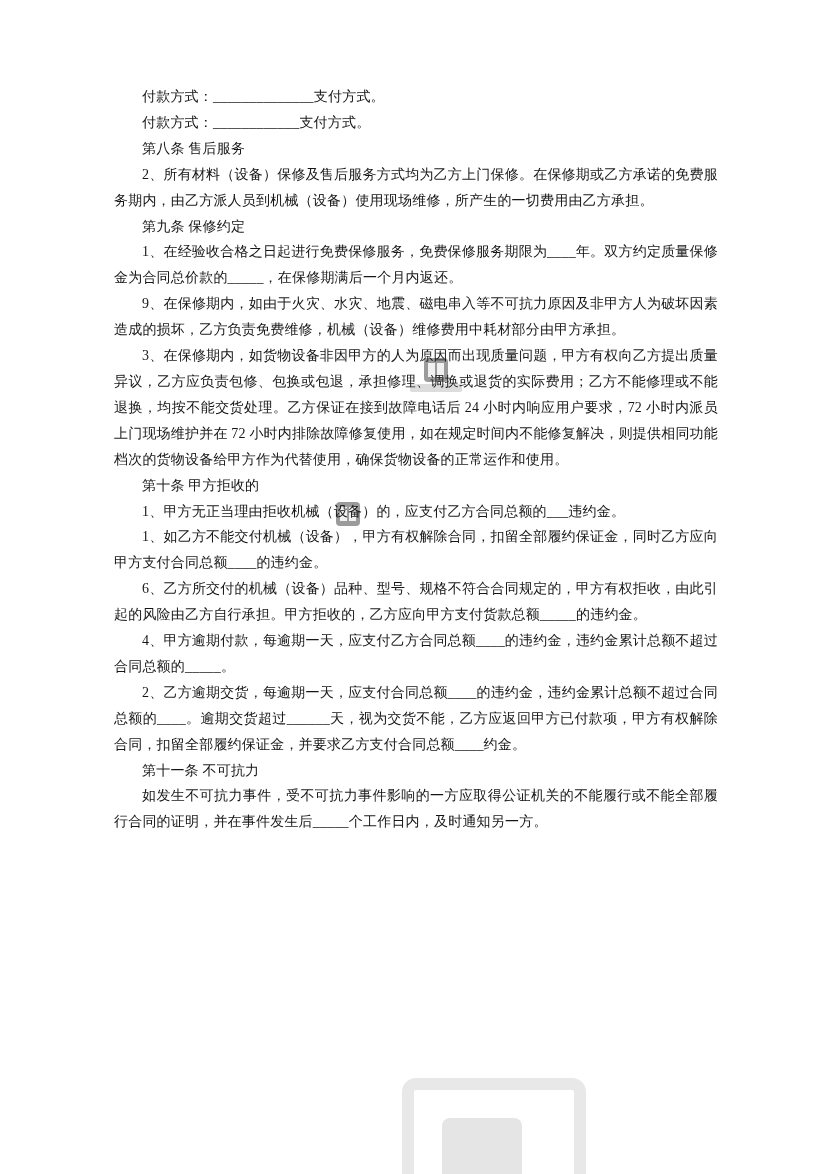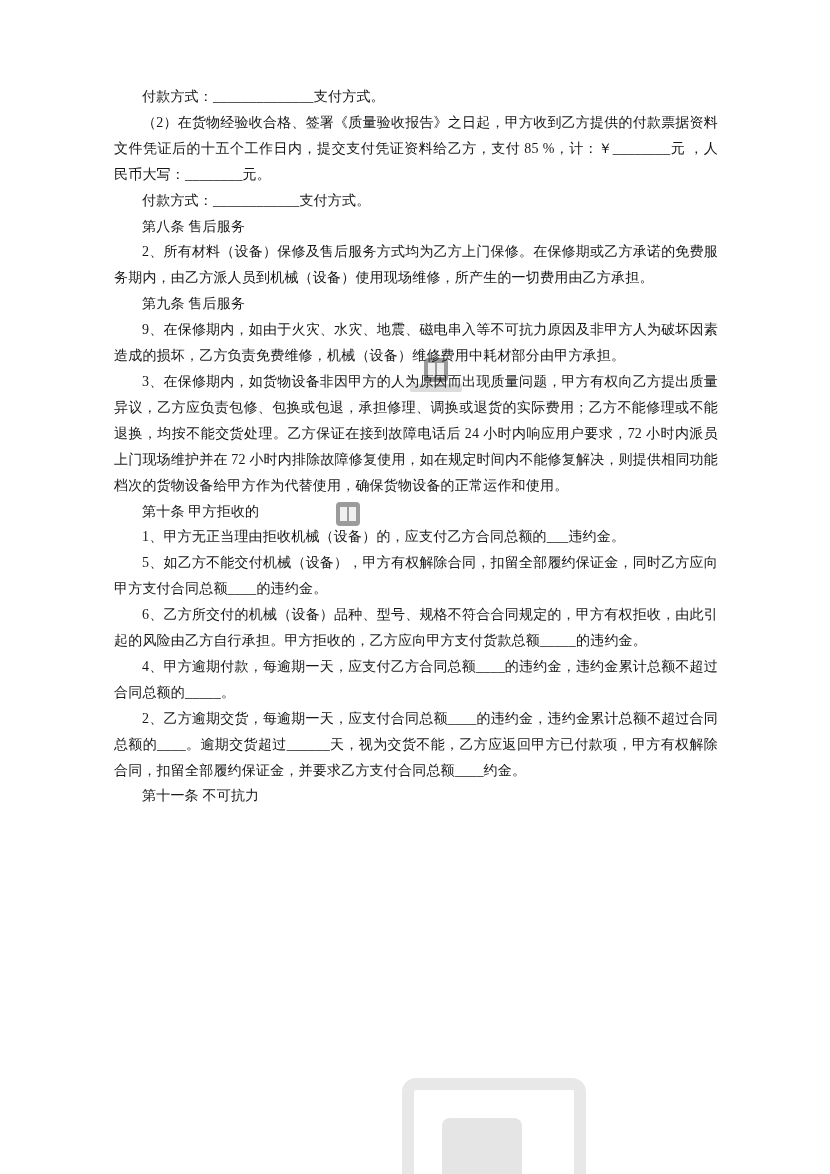--- a/index.html
+++ b/index.html
@@ -73,29 +73,30 @@
   </div>
   <div class="wm" style="left:336px;top:502px;">
     <div class="wm-badge"></div>
   </div>
   <div class="wm wm-large">
     <div class="inner"></div>
   </div>
 
   <div class="content">
     <p>付款方式：______________支付方式。</p>
-    <p>（2）在货物经验收合格、签署《质量验收报告》之日起，甲方收到乙方提供的付款票据资料文件凭证后的十五个工作日内，提交支付凭证资料给乙方，支付 85 %，计：￥________元 ，人民币大写：________元。</p>
     <p>付款方式：____________支付方式。</p>
     <p>第八条 售后服务</p>
     <p>2、所有材料（设备）保修及售后服务方式均为乙方上门保修。在保修期或乙方承诺的免费服务期内，由乙方派人员到机械（设备）使用现场维修，所产生的一切费用由乙方承担。</p>
-    <p>第九条 售后服务</p>
+    <p>第九条 保修约定</p>
+    <p>1、在经验收合格之日起进行免费保修服务，免费保修服务期限为____年。双方约定质量保修金为合同总价款的_____，在保修期满后一个月内返还。</p>
     <p>9、在保修期内，如由于火灾、水灾、地震、磁电串入等不可抗力原因及非甲方人为破坏因素造成的损坏，乙方负责免费维修，机械（设备）维修费用中耗材部分由甲方承担。</p>
     <p>3、在保修期内，如货物设备非因甲方的人为原因而出现质量问题，甲方有权向乙方提出质量异议，乙方应负责包修、包换或包退，承担修理、调换或退货的实际费用；乙方不能修理或不能退换，均按不能交货处理。乙方保证在接到故障电话后 24 小时内响应用户要求，72 小时内派员上门现场维护并在 72 小时内排除故障修复使用，如在规定时间内不能修复解决，则提供相同功能档次的货物设备给甲方作为代替使用，确保货物设备的正常运作和使用。</p>
     <p>第十条 甲方拒收的</p>
     <p>1、甲方无正当理由拒收机械（设备）的，应支付乙方合同总额的___违约金。</p>
-    <p>5、如乙方不能交付机械（设备），甲方有权解除合同，扣留全部履约保证金，同时乙方应向甲方支付合同总额____的违约金。</p>
+    <p>1、如乙方不能交付机械（设备），甲方有权解除合同，扣留全部履约保证金，同时乙方应向甲方支付合同总额____的违约金。</p>
     <p>6、乙方所交付的机械（设备）品种、型号、规格不符合合同规定的，甲方有权拒收，由此引起的风险由乙方自行承担。甲方拒收的，乙方应向甲方支付货款总额_____的违约金。</p>
     <p>4、甲方逾期付款，每逾期一天，应支付乙方合同总额____的违约金，违约金累计总额不超过合同总额的_____。</p>
     <p>2、乙方逾期交货，每逾期一天，应支付合同总额____的违约金，违约金累计总额不超过合同总额的____。逾期交货超过______天，视为交货不能，乙方应返回甲方已付款项，甲方有权解除合同，扣留全部履约保证金，并要求乙方支付合同总额____约金。</p>
     <p>第十一条 不可抗力</p>
+    <p>如发生不可抗力事件，受不可抗力事件影响的一方应取得公证机关的不能履行或不能全部履行合同的证明，并在事件发生后_____个工作日内，及时通知另一方。</p>
   </div>
 
 </div>
 
 </body></html>

